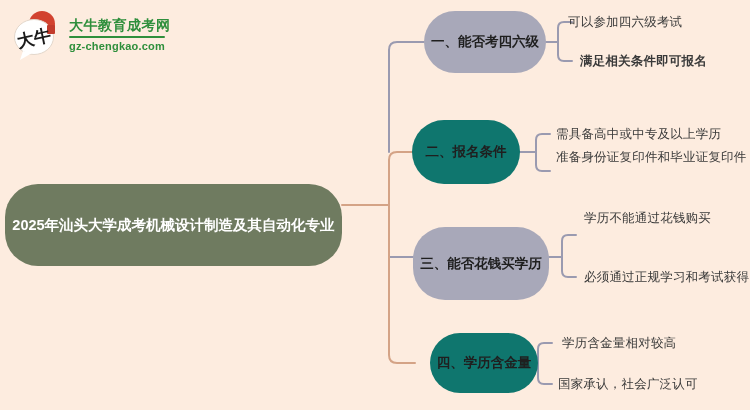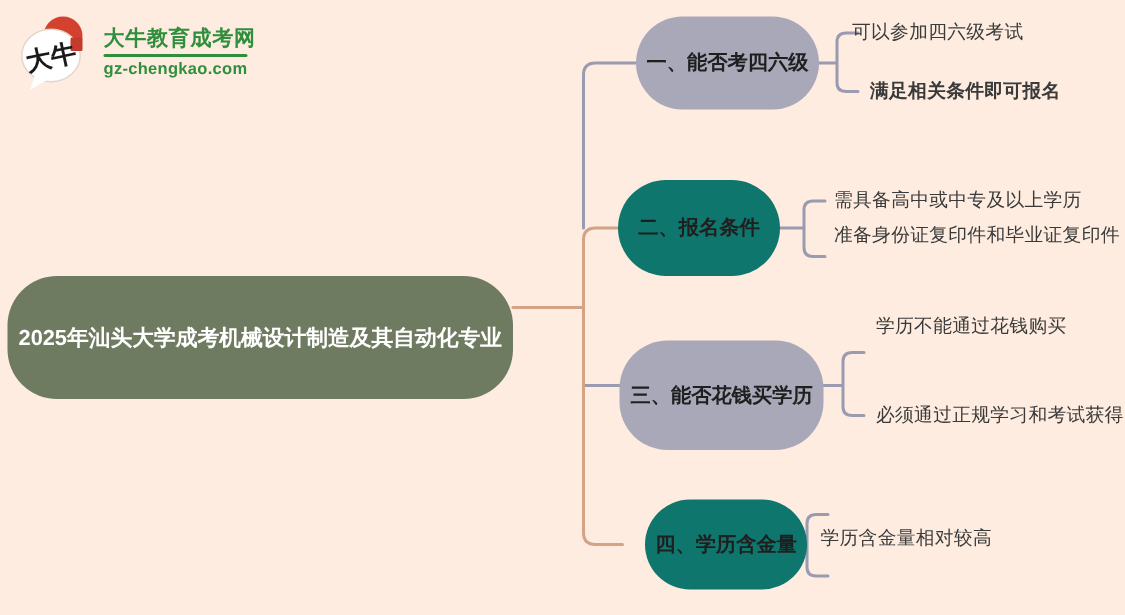--- a/index.html
+++ b/index.html
@@ -40,21 +40,21 @@
   #p4 { left:430px; top:333px; width:108px; height:60px; }
 
   
   .leaf {
     position:absolute; transform:translateY(-50%);
     font-size:12.5px; color:#3a3a3a; white-space:nowrap; letter-spacing:0.2px;
   }
   #l1a { left:568px; top:22px; }  #l1b { left:580px; top:61px;font-weight:bold; }
   #l2a { left:556px; top:134px; } #l2b { left:556px; top:157px; }
   #l3a { left:584px; top:218px; } #l3b { left:584px; top:277px; }
-  #l4a { left:547px; top:343px;margin-top:16px; } #l4b { left:558px; top:384px; }
+  #l4a { left:562px; top:343px; } #l4b { left:558px; top:384px; }
 
   .wires { position:absolute; left:0; top:0; pointer-events:none; }
 </style>
 </head>
 <body>
 
 <div class="stage">
 
   <svg class="wires" width="750" height="410" viewBox="0 0 750 410">
     <g fill="none" stroke="#9a9ab0" stroke-width="2" stroke-linecap="round">
@@ -101,14 +101,15 @@
   <div class="pill lavender" id="p3">三、能否花钱买学历</div>
   <div class="pill salmon" id="p4">四、学历含金量</div>
 
   <div class="leaf" id="l1a">可以参加四六级考试</div>
   <div class="leaf" id="l1b">满足相关条件即可报名</div>
   <div class="leaf" id="l2a">需具备高中或中专及以上学历</div>
   <div class="leaf" id="l2b">准备身份证复印件和毕业证复印件</div>
   <div class="leaf" id="l3a">学历不能通过花钱购买</div>
   <div class="leaf" id="l3b">必须通过正规学习和考试获得</div>
   <div class="leaf" id="l4a">学历含金量相对较高</div>
+  <div class="leaf" id="l4b">国家承认，社会广泛认可</div>
 
 </div>
 
 </body></html>

